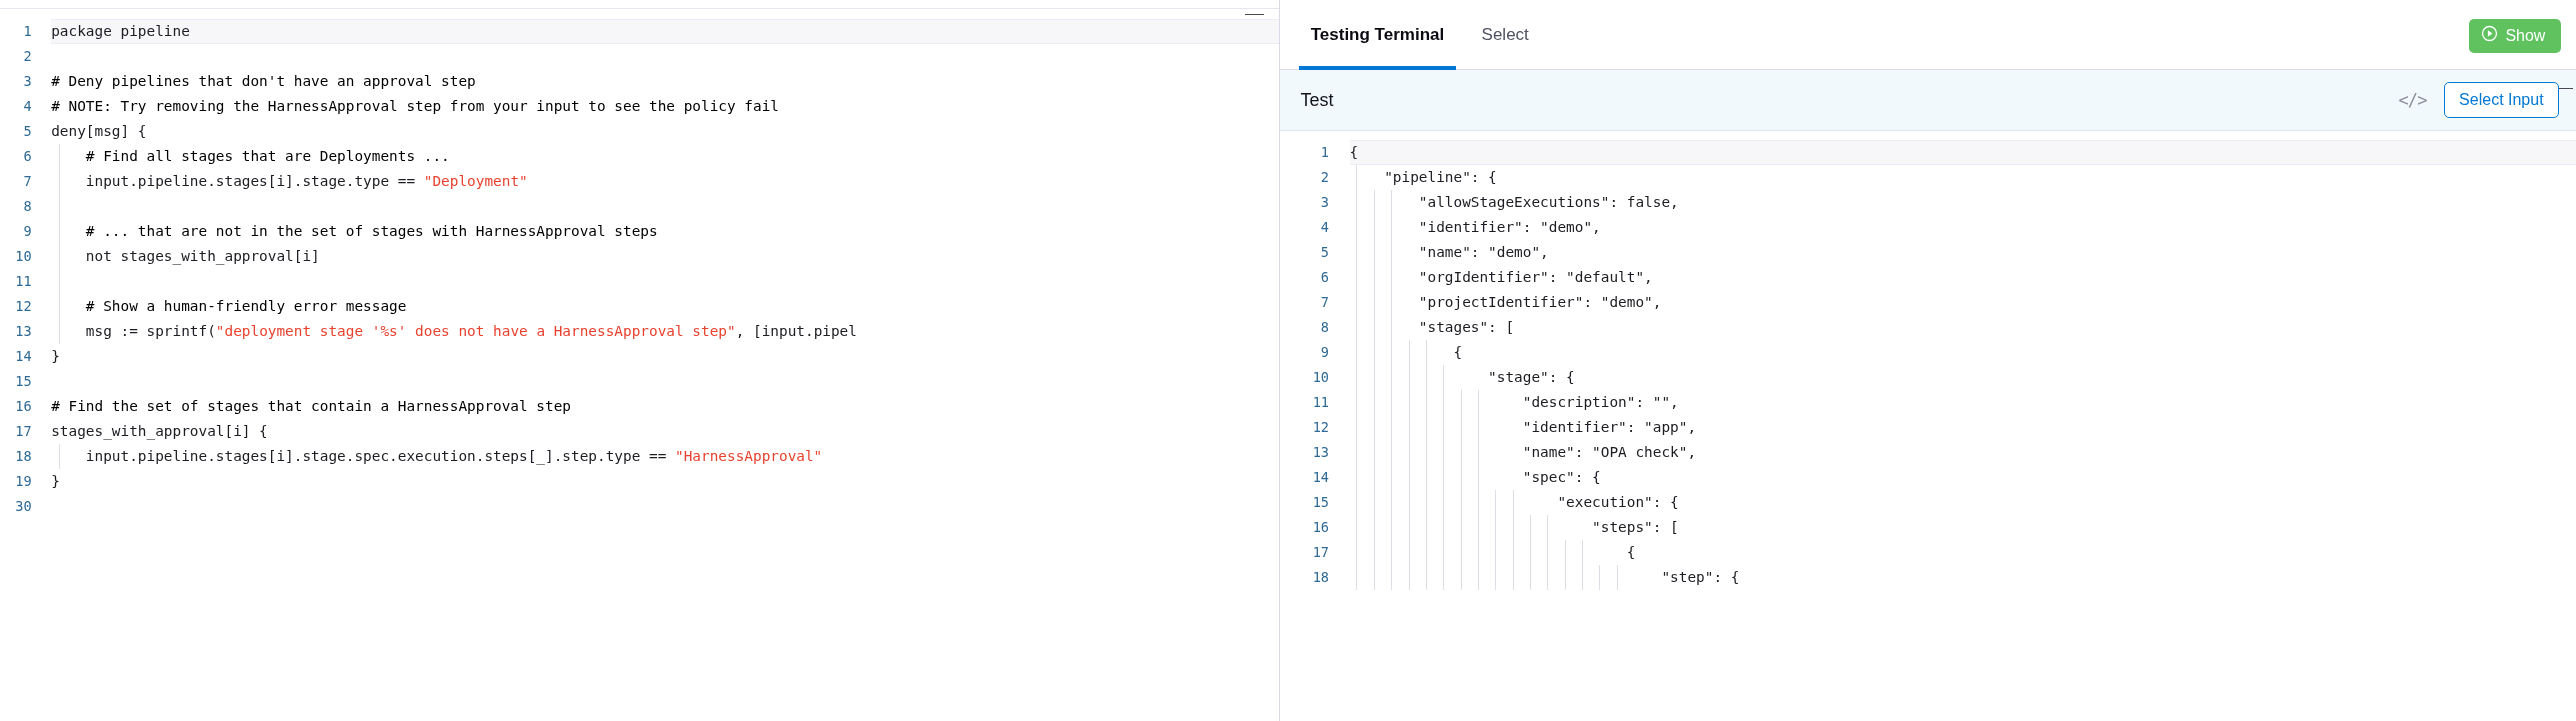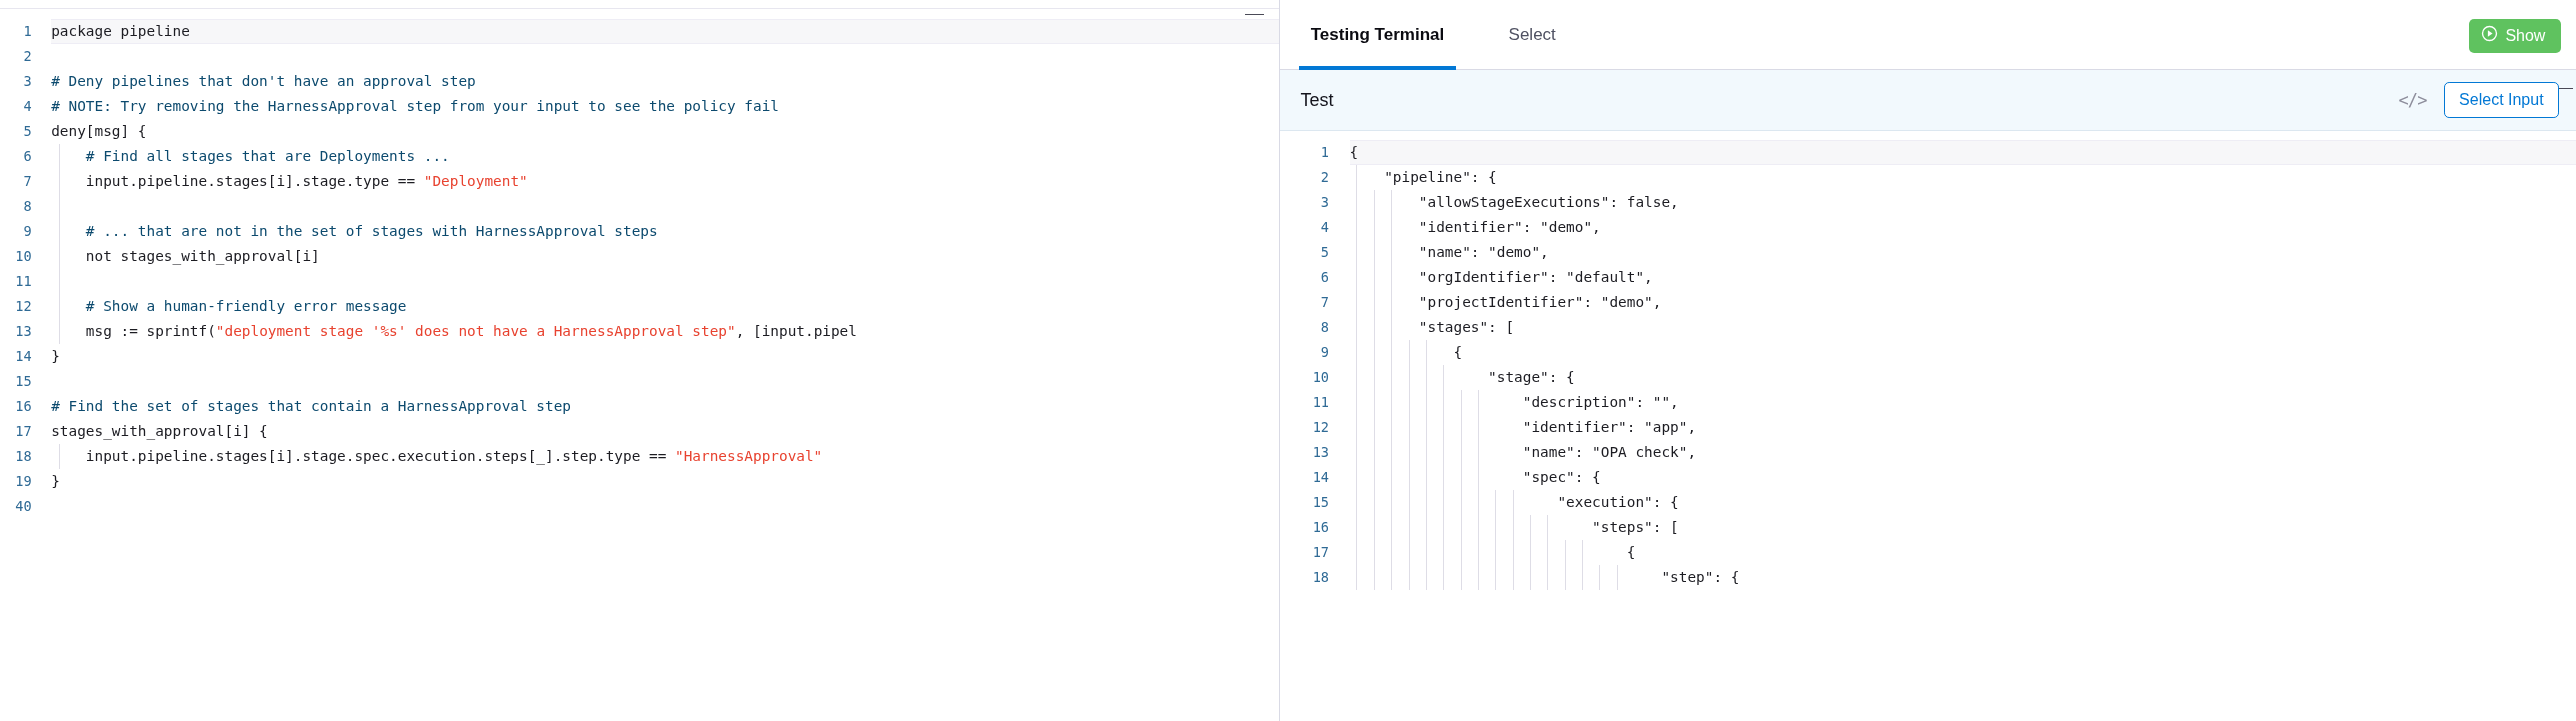--- a/index.html
+++ b/index.html
@@ -82,21 +82,21 @@
   .code-lines .cl {
     height: 25px;
     line-height: 25px;
     color: #1c1c22;
     position: relative;
   }
   .code-lines .cl.first-active {
     background: #f7f7f9;
     box-shadow: inset 0 0.8px 0 #eceaf3, inset 0 -0.8px 0 #eceaf3;
   }
-  .tok-cm { color: #0c4a6e; }
+  .tok-cm { color: #000000; }
   .tok-str { color: #e8422f; }
   .tok-def { color: #1c1c22; }
   
   .iguide {
     position: absolute;
     top: 0; bottom: 0;
     width: 0.8px;
     background: #dedde6;
   }
 
@@ -110,21 +110,20 @@
     flex-direction: column;
   }
   .tabbar {
     position: relative;
     height: 70px;
     display: flex;
     align-items: center;
     padding-left: 12px;
     border-bottom: 0.8px solid #d9dae5;
     background: #ffffff;
-    gap: 27px;
   }
   .tab {
     position: relative;
     height: 70px;
     display: flex;
     align-items: center;
     padding: 0 18.7px;
     font-size: 17px;
     color: #4f5162;
     cursor: pointer;
@@ -267,21 +266,21 @@
           <div class="ln">10</div>
           <div class="ln">11</div>
           <div class="ln">12</div>
           <div class="ln">13</div>
           <div class="ln">14</div>
           <div class="ln">15</div>
           <div class="ln">16</div>
           <div class="ln">17</div>
           <div class="ln">18</div>
           <div class="ln">19</div>
-          <div class="ln">40</div>
+          <div class="ln">30</div>
         </div>
       <div class="code-lines" id="rego-code"><div class="cl first-active"><span class="tok-def">package pipeline</span></div><div class="cl">&nbsp;</div><div class="cl"><span class="tok-cm"># Deny pipelines that don't have an approval step</span></div><div class="cl"><span class="tok-cm"># NOTE: Try removing the HarnessApproval step from your input to see the policy fail</span></div><div class="cl"><span class="tok-def">deny[msg] {</span></div><div class="cl"><span class="iguide" style="left: 7.6px;"></span><span class="tok-cm">    # Find all stages that are Deployments ...</span></div><div class="cl"><span class="iguide" style="left: 7.6px;"></span><span class="tok-def">    input.pipeline.stages[i].stage.type == </span><span class="tok-str">"Deployment"</span></div><div class="cl"><span class="iguide" style="left: 7.6px;"></span>&nbsp;</div><div class="cl"><span class="iguide" style="left: 7.6px;"></span><span class="tok-cm">    # ... that are not in the set of stages with HarnessApproval steps</span></div><div class="cl"><span class="iguide" style="left: 7.6px;"></span><span class="tok-def">    not stages_with_approval[i]</span></div><div class="cl"><span class="iguide" style="left: 7.6px;"></span>&nbsp;</div><div class="cl"><span class="iguide" style="left: 7.6px;"></span><span class="tok-cm">    # Show a human-friendly error message</span></div><div class="cl"><span class="iguide" style="left: 7.6px;"></span><span class="tok-def">    msg := sprintf(</span><span class="tok-str">"deployment stage '%s' does not have a HarnessApproval step"</span><span class="tok-def">, [input.pipel</span></div><div class="cl"><span class="tok-def">}</span></div><div class="cl">&nbsp;</div><div class="cl"><span class="tok-cm"># Find the set of stages that contain a HarnessApproval step</span></div><div class="cl"><span class="tok-def">stages_with_approval[i] {</span></div><div class="cl"><span class="iguide" style="left: 7.6px;"></span><span class="tok-def">    input.pipeline.stages[i].stage.spec.execution.steps[_].step.type == </span><span class="tok-str">"HarnessApproval"</span></div><div class="cl"><span class="tok-def">}</span></div><div class="cl">&nbsp;</div></div>
     </div>
   </div>
 
   <div class="right-pane">
 
     <div class="tabbar">
       <div class="tab active">
         <span>Testing Terminal</span>

